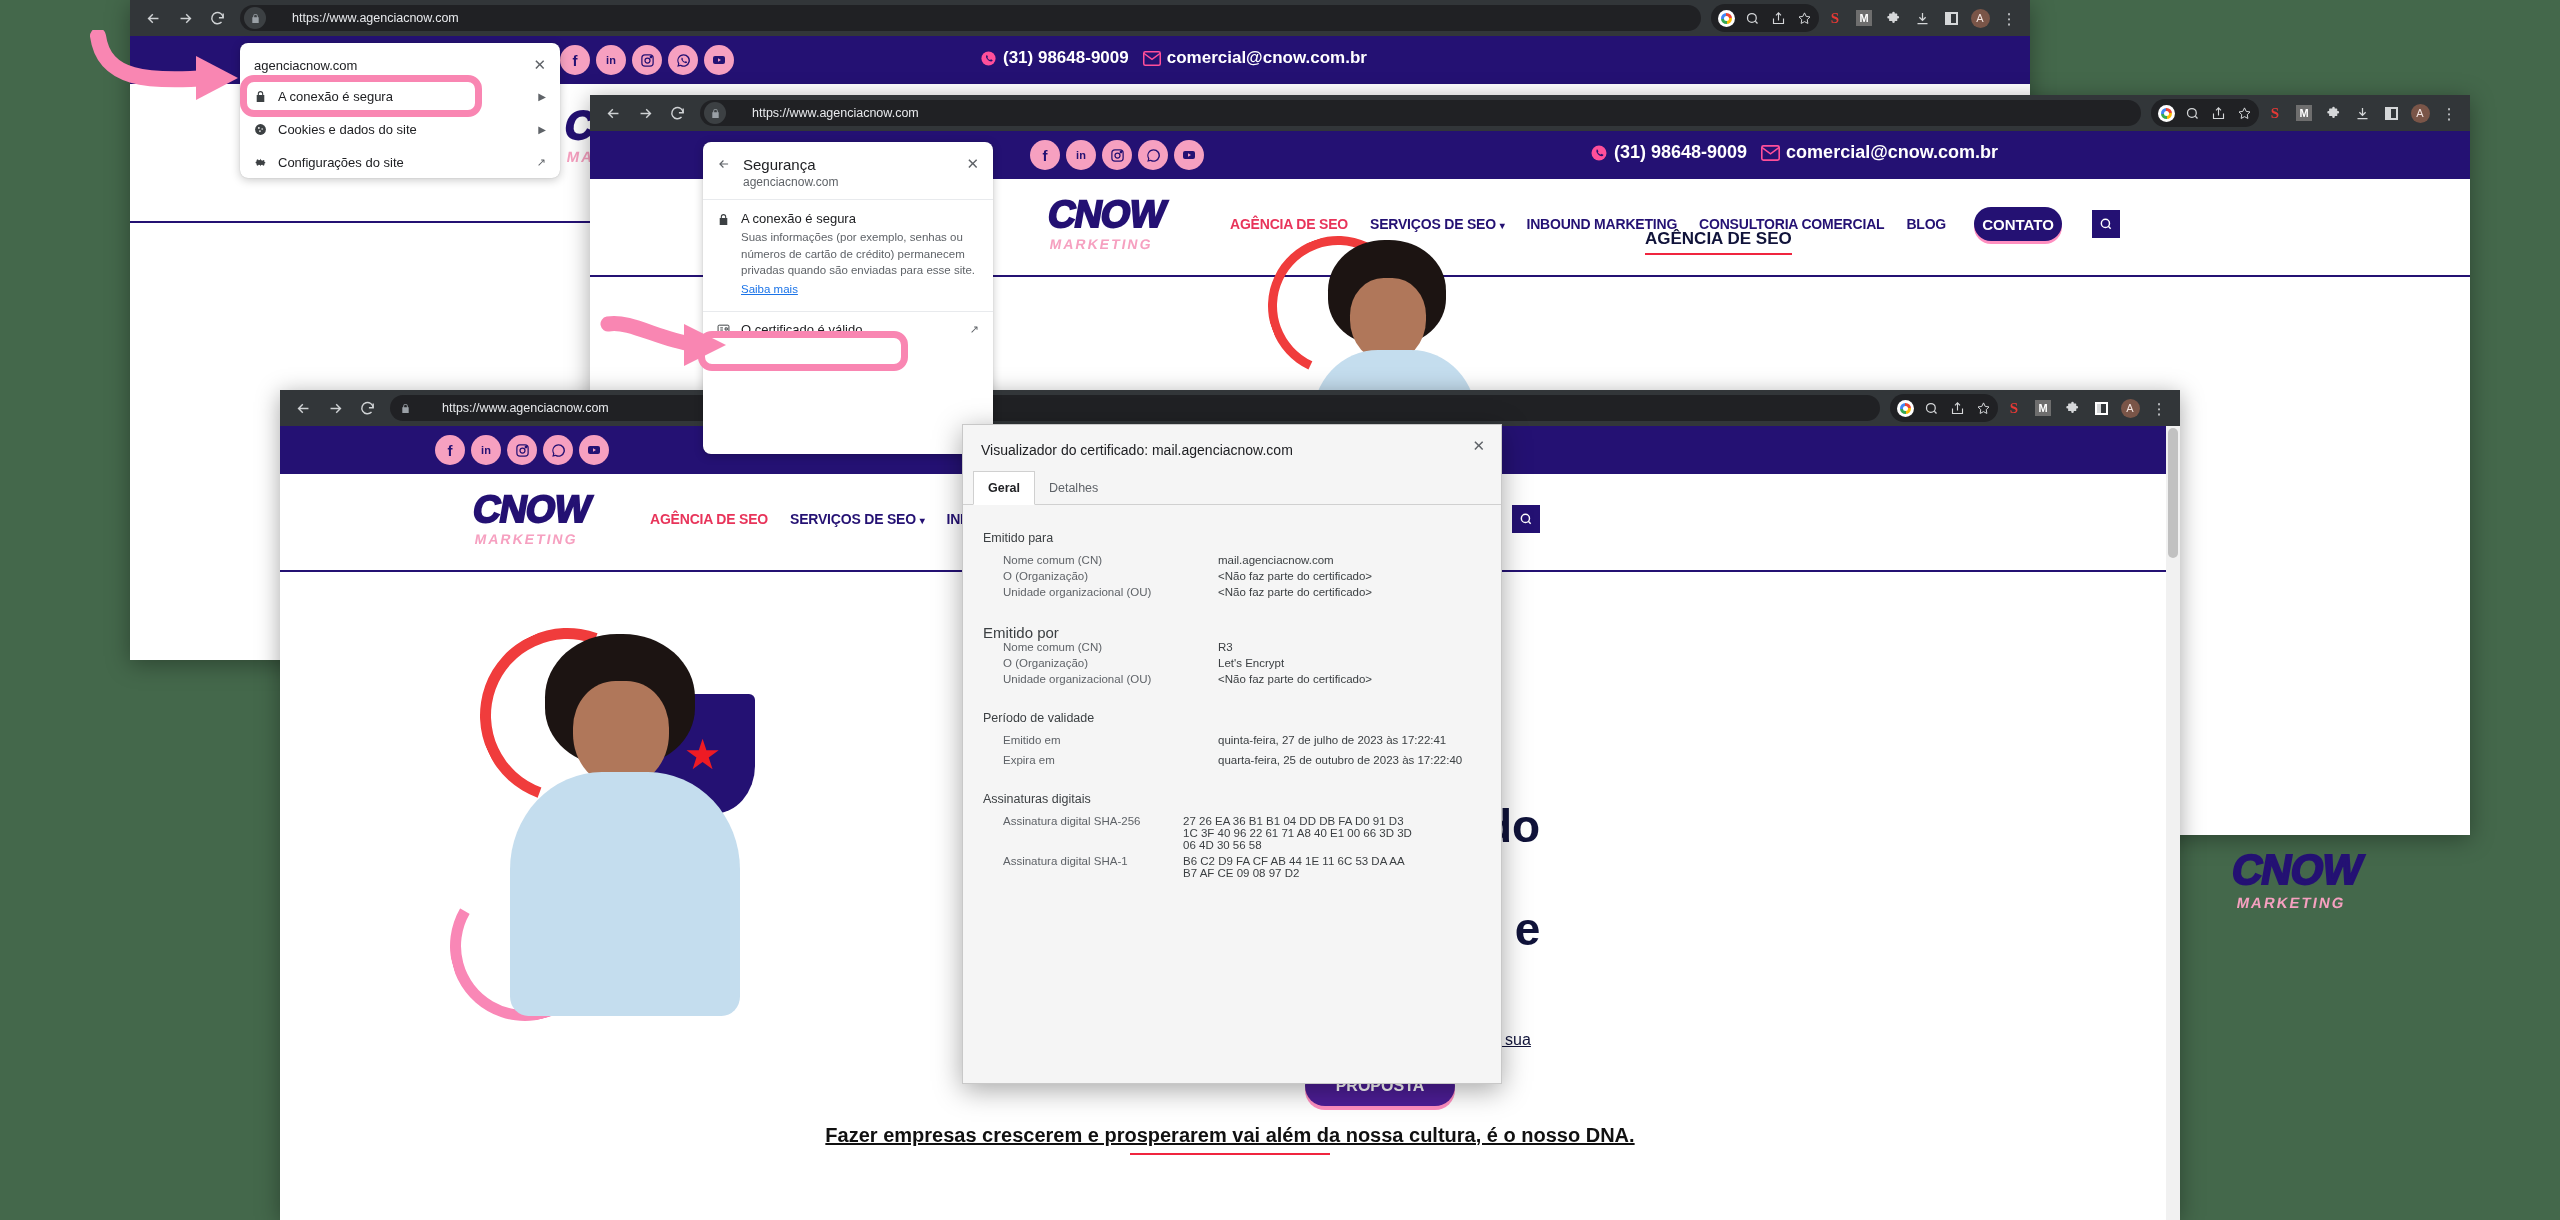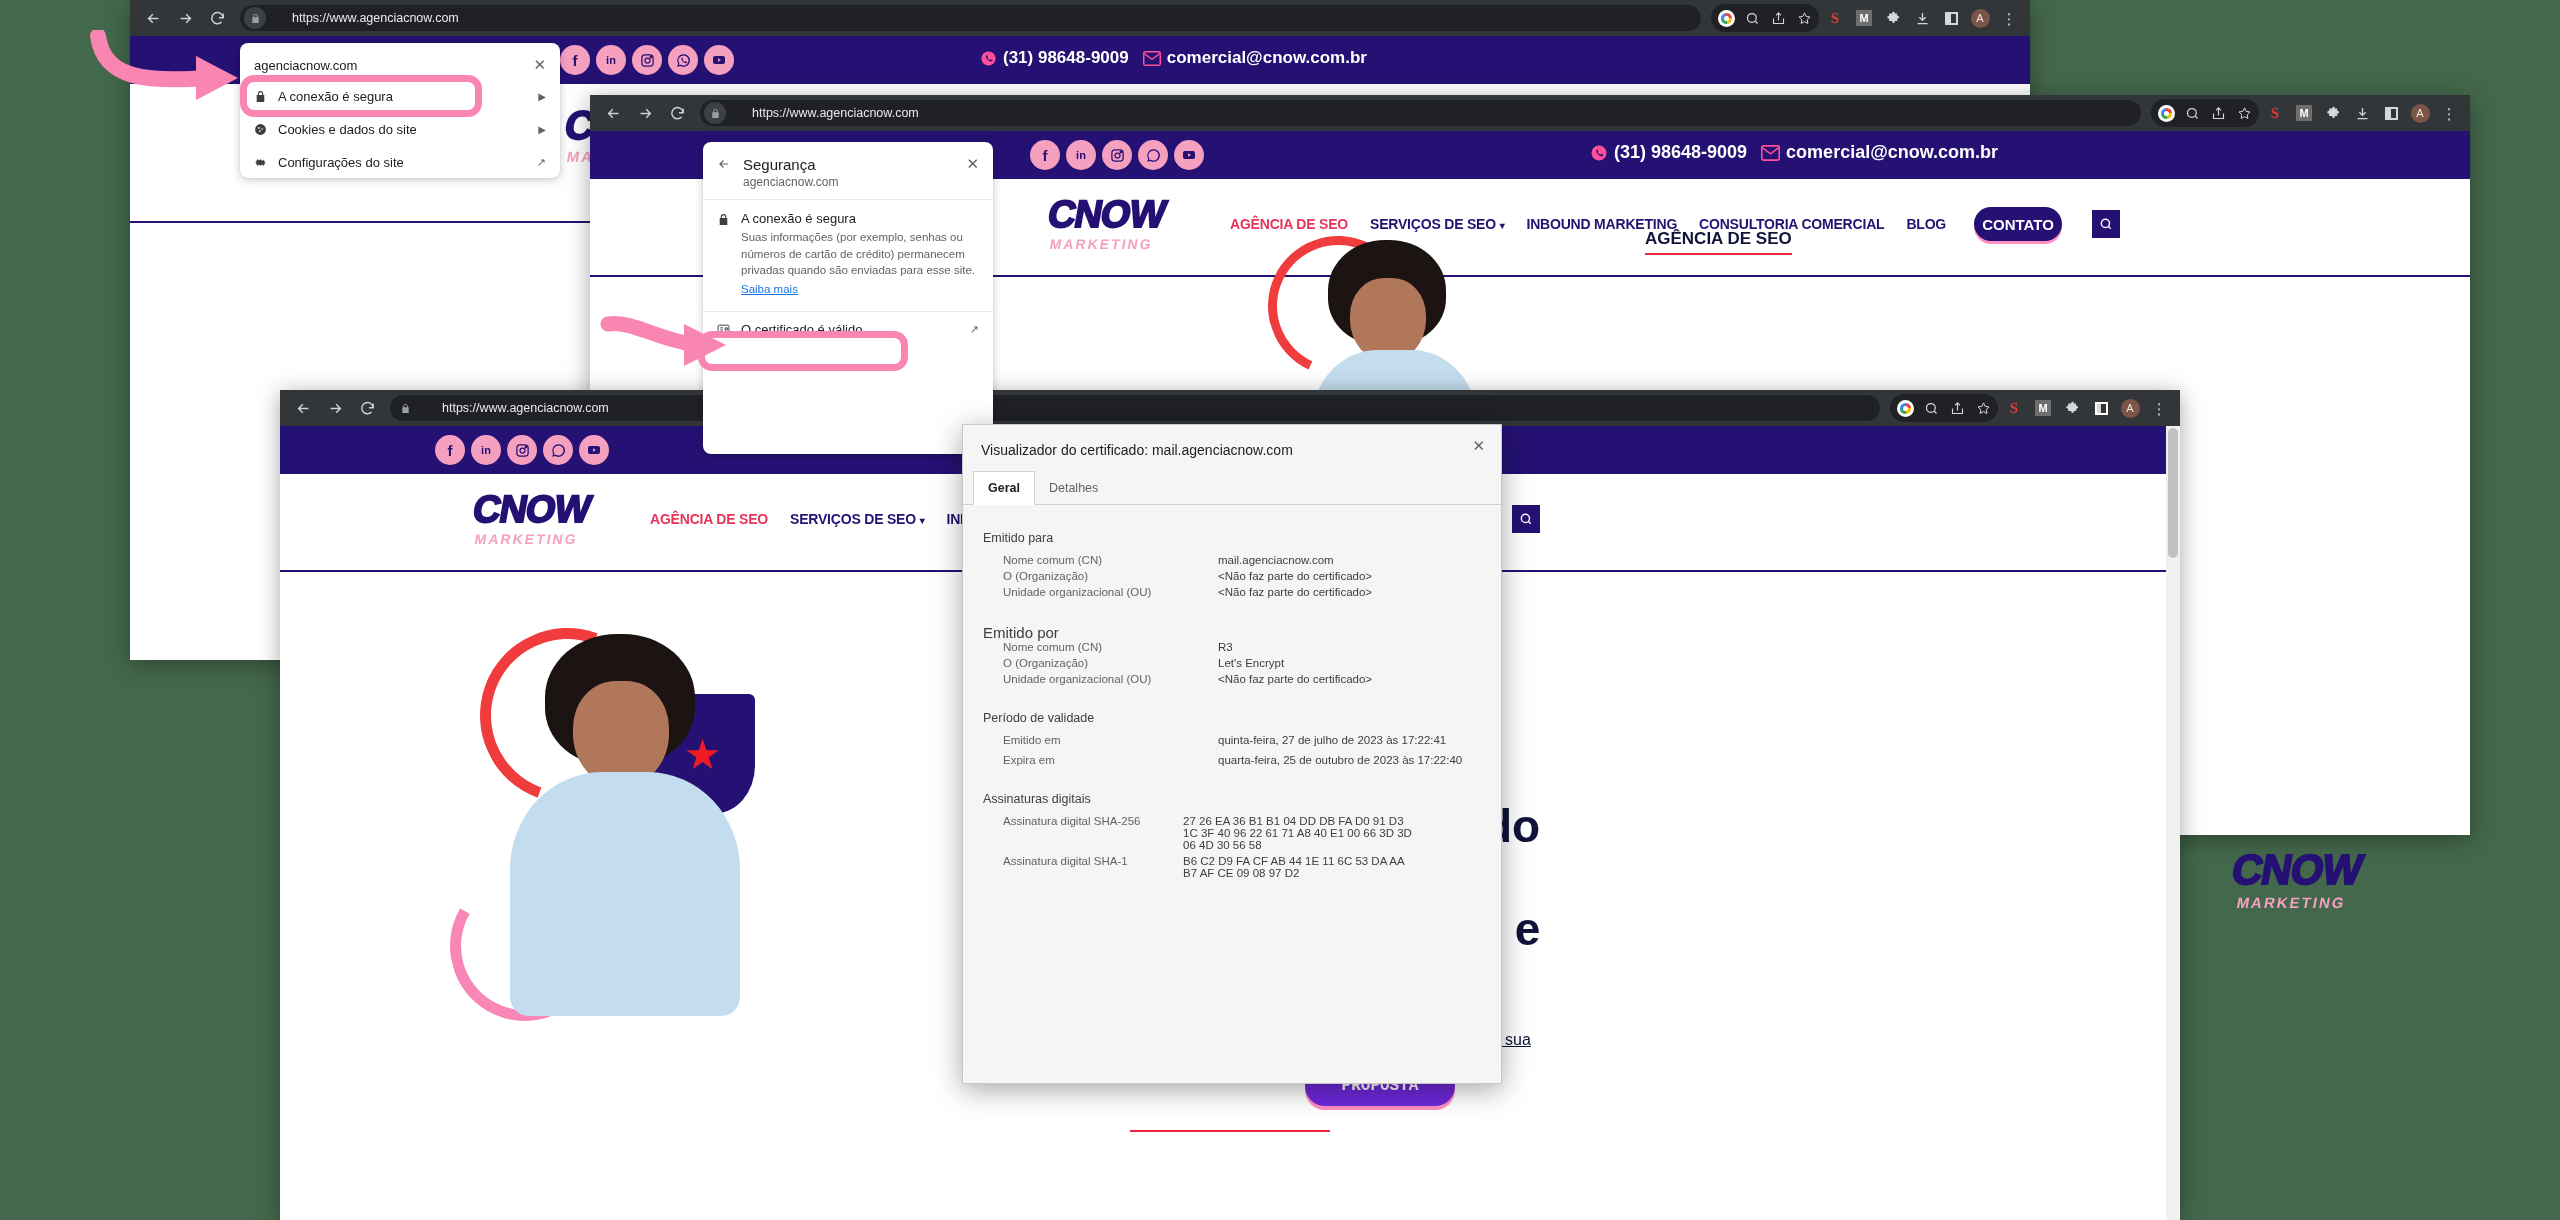--- a/index.html
+++ b/index.html
@@ -85,23 +85,23 @@
   .btn-search { background:#241173; color:#fff; display:flex; align-items:center; justify-content:center; }
   .navline { position:absolute; left:0; right:0; height:2px; background:#241173; }
 
   .kicker { position:absolute; font-weight:bold; color:#10133a; white-space:nowrap;
             font-family:"Liberation Sans Narrow","Liberation Sans",sans-serif; }
   .kicker .rule { height:2px; background:#f0253f; margin-top:4px; }
   .headline { position:absolute; font-weight:bold; color:#10133a; line-height:1.12;
               font-family:"Liberation Sans Narrow","Liberation Sans",sans-serif; }
   .subtext { position:absolute; color:#10133a; line-height:1.5; text-decoration: underline; }
   .btn-proposta {
-    position:absolute; background:#6d28d9; color:#fff; border-radius:999px; font-weight:bold;
+    position:absolute; background:#4c1d95; color:#fff; border-radius:999px; font-weight:bold;
     display:flex; align-items:center; justify-content:center; box-shadow: 0 4px 0 #ff8fc0;
-    font-family:Liberation Mono, monospace;
+    font-family:Liberation Sans, sans-serif;
   }
 
   
   .hero-art { position:absolute; }
   .ring { position:absolute; border-radius:50%; }
   .person-head { position:absolute; border-radius:48% 48% 44% 44%; background:#1c1412; }
   .person-face { position:absolute; border-radius:46% 46% 52% 52%; background:#b0775a; }
   .person-body { position:absolute; border-radius:40% 40% 8% 8%; background:#c4ddee; }
   .badge-shield { position:absolute; background:#241173; border-radius:6px 6px 40% 40%; display:flex; align-items:center; justify-content:center; }
   .star { color:#ee1b24; }
@@ -617,20 +617,21 @@
         <div>em leads e</div>
         <div>MAIS!</div>
       </div>
       <div class="subtext" style="left:1025px; top:578px; font-size:16px; width:460px;">
         <div>estruturação de processos</div>
         <div>alavancar o crescimento da sua</div>
       </div>
       <div class="btn-proposta" style="left:1025px; top:640px; width:150px; height:40px; font-size:16px;">PROPOSTA</div>
 
       <div class="dna-wrap" style="top:698px;">
+        <span class="dna" style="font-size:20px;">Fazer empresas crescerem e prosperarem vai além da nossa cultura, é o nosso DNA.</span>
         <div class="dna-rule" style="width:200px;"></div>
       </div>
 
       <div class="scrollbar" style="top:0; width:14px; height:794px;">
         <div class="scrollthumb" style="left:2px; top:2px; width:10px; height:130px;"></div>
       </div>
     </div>
   </div>
 
   <div class="bubble" style="left:240px; top:43px; width:320px; height:135px; padding:0;">

